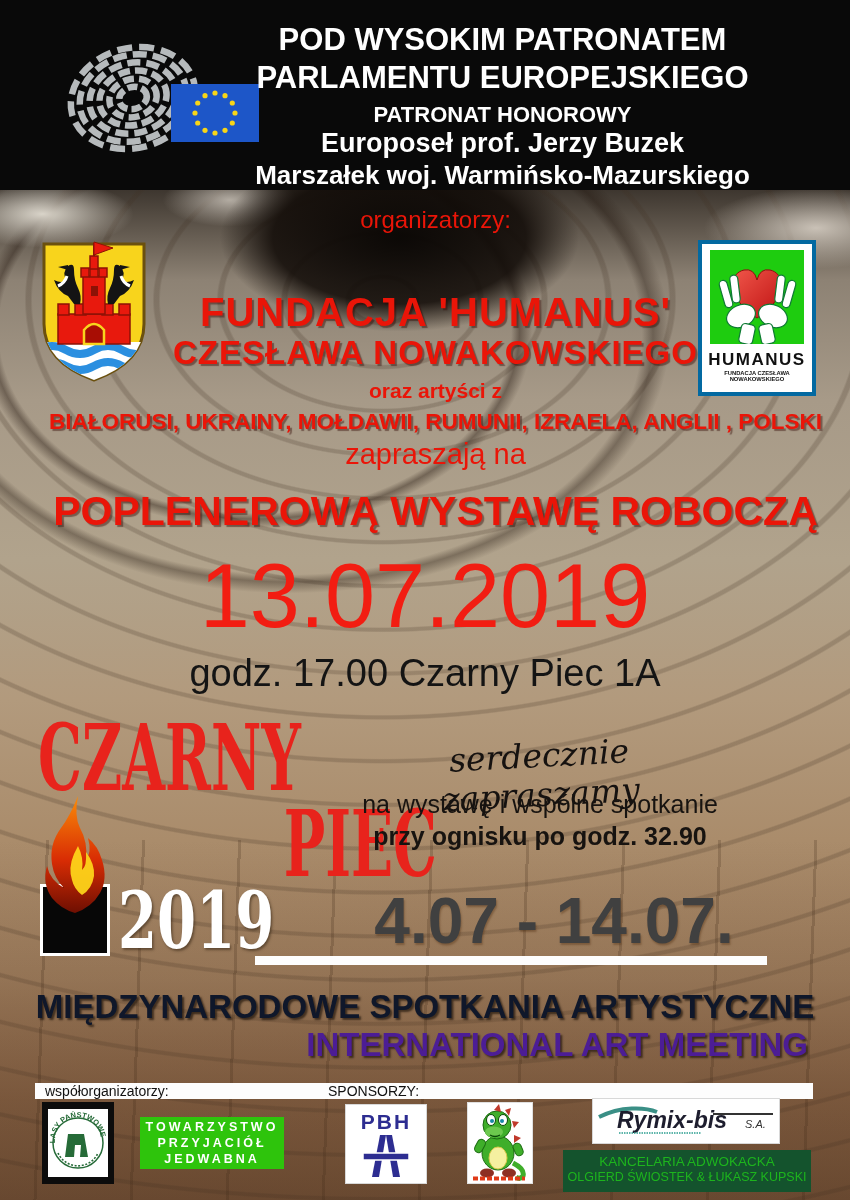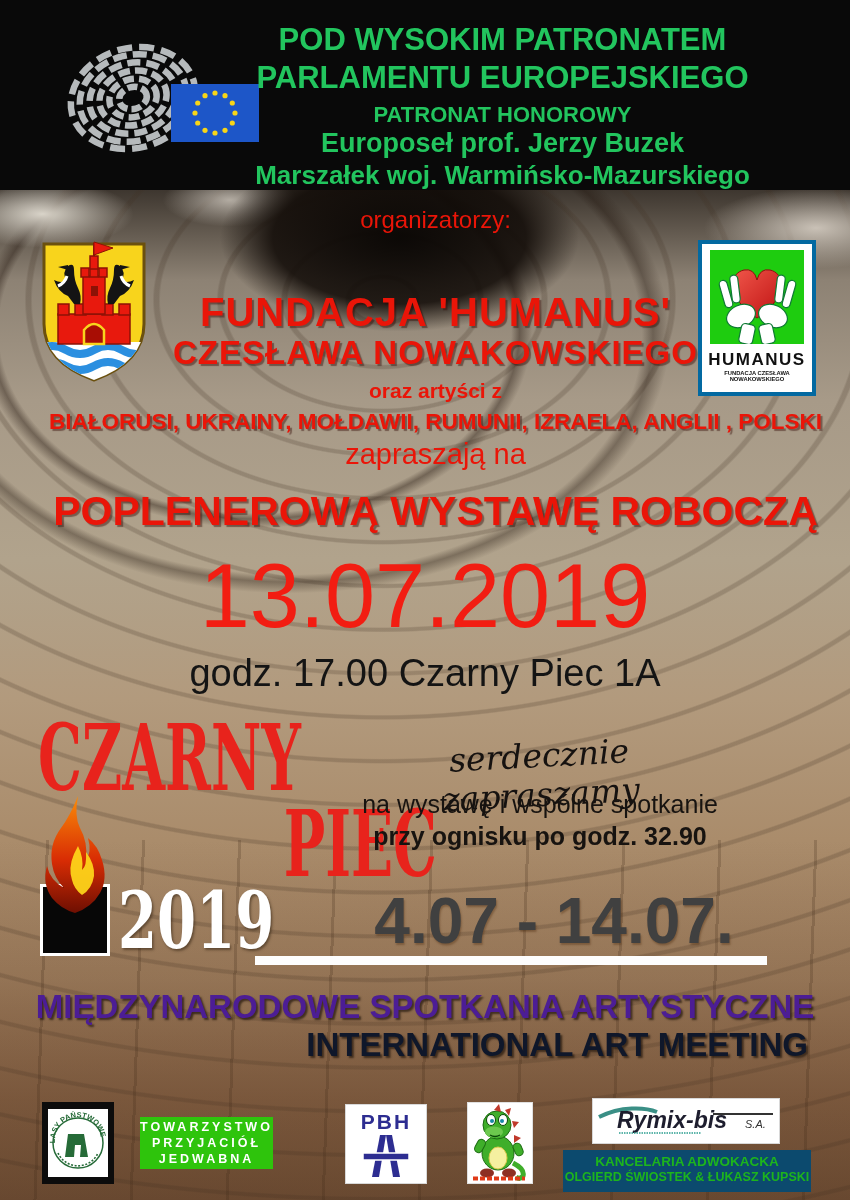--- a/index.html
+++ b/index.html
@@ -16,21 +16,21 @@
       radial-gradient(ellipse 420px 300px at 30% 330px, rgba(0,0,0,0) 0 61%, rgba(35,22,14,.42) 63%, rgba(35,22,14,0) 66%),
       radial-gradient(ellipse 560px 380px at 34% 335px, rgba(0,0,0,0) 0 63%, rgba(30,18,10,.36) 65%, rgba(30,18,10,0) 68%),
       repeating-radial-gradient(ellipse 760px 520px at 45% 300px, rgba(0,0,0,0) 0 30px, rgba(64,48,34,.22) 32px 36px, rgba(0,0,0,0) 38px 64px),
       linear-gradient(180deg,#3a332c 186px,#8d8274 280px,#a79a88 400px,#b1a38c 560px,#b29a7d 700px,#aa8c6b 840px,#9f7f5f 980px,#8a6547 1100px,#7c583c 1200px);}
   .cracks{position:absolute;left:0;right:0;top:840px;bottom:0;
     background:
       repeating-linear-gradient(92deg, rgba(0,0,0,0) 0 46px, rgba(60,38,20,.22) 46px 49px, rgba(0,0,0,0) 49px 96px),
       linear-gradient(180deg, rgba(95,62,38,0) 0, rgba(95,62,38,.22) 170px, rgba(66,42,25,.34) 100%);}
   
   .header{position:absolute;top:0;left:0;right:0;height:190px;background:#090909;z-index:5;}
-  .hline{position:absolute;left:175px;width:655px;text-align:center;color:#22c55e;font-weight:bold;white-space:nowrap;}
+  .hline{position:absolute;left:175px;width:655px;text-align:center;color:#ffffff;font-weight:bold;white-space:nowrap;}
   .h1{top:22px;font-size:31px;}
   .h2{top:60px;font-size:31px;}
   .h3{top:102px;font-size:22px;}
   .h4{top:128px;font-size:27px;}
   .h5{top:160px;font-size:26px;}
   
   .ctr{left:0;right:0;text-align:center;white-space:nowrap;z-index:3;}
   .red{color:#ea1508;padding-left:21px;}
   .rsh{text-shadow:2px 2px 1px rgba(50,8,4,.45);}
   .org-label{top:206px;font-size:24px;}
@@ -51,34 +51,34 @@
   .stove{left:40px;top:884px;width:64px;height:66px;background:#070707;border:3px solid #fff;z-index:2;}
   .flame{left:42px;top:794px;width:66px;height:122px;z-index:3;}
   .yr{left:118px;top:882px;font-size:78px;font-weight:bold;color:#fff;line-height:1;transform:scaleX(.72);transform-origin:left top;z-index:3;text-shadow:2px 2px 3px rgba(40,25,12,.5);}
   .uline{left:255px;top:956px;width:512px;height:9px;background:#fdfdfd;z-index:2;}
   
   .script{left:375px;top:736px;width:330px;text-align:center;font-family:"DejaVu Serif","Liberation Serif",serif;font-style:italic;font-size:33px;color:#161210;transform:rotate(-3deg);z-index:3;}
   .inv1{left:340px;top:790px;width:400px;text-align:center;font-size:25px;font-weight:normal;color:#171310;z-index:3;}
   .inv2{left:340px;top:822px;width:400px;text-align:center;font-size:25px;font-weight:bold;color:#171310;z-index:3;}
   .range{left:330px;top:884px;width:448px;text-align:center;font-size:64px;font-weight:bold;color:#404040;z-index:3;text-shadow:1px 2px 2px rgba(70,35,5,.35);}
   
-  .ft1{top:988px;font-size:33px;font-weight:bold;color:#4c1d95;text-shadow:2px 2px 2px rgba(25,15,8,.65);}
-  .ft2{top:1026px;left:0;right:42px;text-align:right;font-size:33px;font-weight:bold;color:#0f172a;white-space:nowrap;text-shadow:2px 2px 2px rgba(25,15,8,.65);z-index:3;}
+  .ft1{top:988px;font-size:33px;font-weight:bold;color:#0f172a;text-shadow:2px 2px 2px rgba(25,15,8,.65);}
+  .ft2{top:1026px;left:0;right:42px;text-align:right;font-size:33px;font-weight:bold;color:#4c1d95;white-space:nowrap;text-shadow:2px 2px 2px rgba(25,15,8,.65);z-index:3;}
   
   .strip{left:35px;top:1083px;width:778px;height:16px;background:#fdfdfd;z-index:3;font-size:14px;color:#111;line-height:16px;}
   .strip .lbl1{margin-left:10px;}
   .strip .lbl2{position:absolute;left:293px;top:0;}
   .logo{z-index:3;}
   .lasy{left:42px;top:1102px;width:72px;height:82px;background:#0c0c0c;padding:0;}
   .lasy svg{position:absolute;left:6px;top:7px;}
-  .tow{left:140px;top:1117px;width:133px;height:50px;background:#2ec40c;color:#fff;font-weight:bold;font-size:12.5px;letter-spacing:3px;text-align:center;line-height:16px;padding-top:2px;}
+  .tow{left:140px;top:1117px;width:144px;height:50px;background:#2ec40c;color:#fff;font-weight:bold;font-size:12.5px;letter-spacing:3px;text-align:center;line-height:16px;padding-top:2px;}
   .pbh{left:345px;top:1104px;width:80px;height:78px;background:#fff;border:1px solid #d8d8d8;}
   .dragon{left:467px;top:1102px;width:64px;height:80px;background:#fff;border:1px solid #e0e0e0;}
   .rymix{left:592px;top:1098px;width:186px;height:44px;background:#fff;border:1px solid #d8d8d8;}
-  .kanc{left:563px;top:1150px;width:248px;height:38px;background:#0c4a6e;color:#1db41d;font-weight:bold;text-align:center;padding-top:4px;}
+  .kanc{left:563px;top:1150px;width:248px;height:38px;background:#14532d;color:#1db41d;font-weight:normal;text-align:center;padding-top:4px;}
   .kanc .k1{font-size:13.5px;line-height:16px;}
   .kanc .k2{font-size:12.5px;line-height:15px;}
   
   .humanus{left:698px;top:240px;width:110px;height:148px;background:#fff;border:4px solid #0369a1;z-index:3;text-align:center;}
   .humanus .ht{font-size:17px;font-weight:bold;color:#111;letter-spacing:1.5px;margin-top:2px;}
   .humanus .hs{font-size:5.8px;font-weight:bold;color:#111;}
   .herb{left:38px;top:238px;width:112px;height:148px;z-index:3;}
   .eplogo{left:55px;top:34px;width:210px;height:132px;}
 </style>
 </head>
@@ -215,20 +215,24 @@
   <div class="abs uline"></div>
 
   <div class="abs script">serdecznie zapraszamy</div>
   <div class="abs inv1">na wystawę i wspólne spotkanie</div>
   <div class="abs inv2">przy ognisku po godz. 32.90</div>
   <div class="abs range">4.07 - 14.07.</div>
 
   <div class="abs ctr ft1">MIĘDZYNARODOWE SPOTKANIA ARTYSTYCZNE</div>
   <div class="abs ft2">INTERNATIONAL ART MEETING</div>
 
+  <div class="abs strip">
+    <span class="lbl1">współorganizatorzy:</span>
+    <span class="lbl2">SPONSORZY:</span>
+  </div>
 
   <div class="abs logo lasy">
     <svg width="60" height="68" viewBox="0 0 60 68">
       <rect x="0" y="0" width="60" height="68" fill="#ffffff"></rect>
       <circle cx="30" cy="34" r="25" fill="none" stroke="#266b38" stroke-width="1.5"></circle>
       <defs>
           <path id="arcT" d="M8,38 A23,23 0 1 1 52,38"></path>
         </defs>
       <text font-size="7.5" font-weight="bold" fill="#266b38" font-family="Liberation Sans, sans-serif">
         <textPath href="#arcT" startOffset="4">LASY PAŃSTWOWE</textPath>

